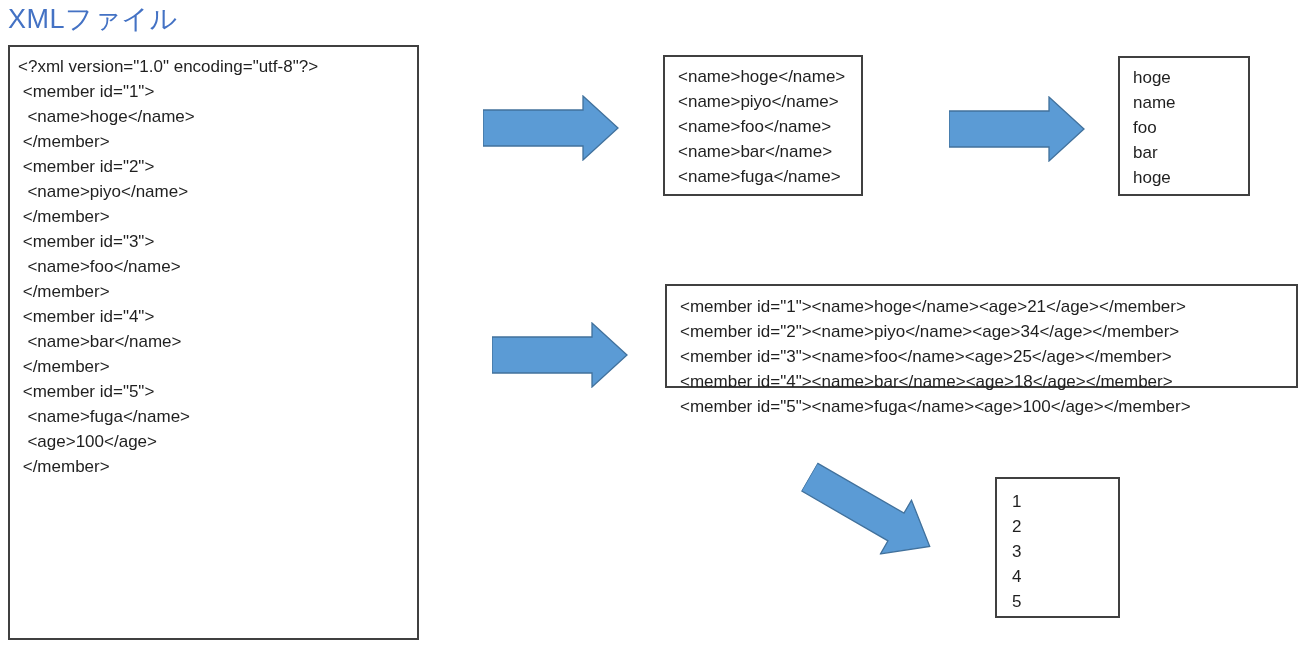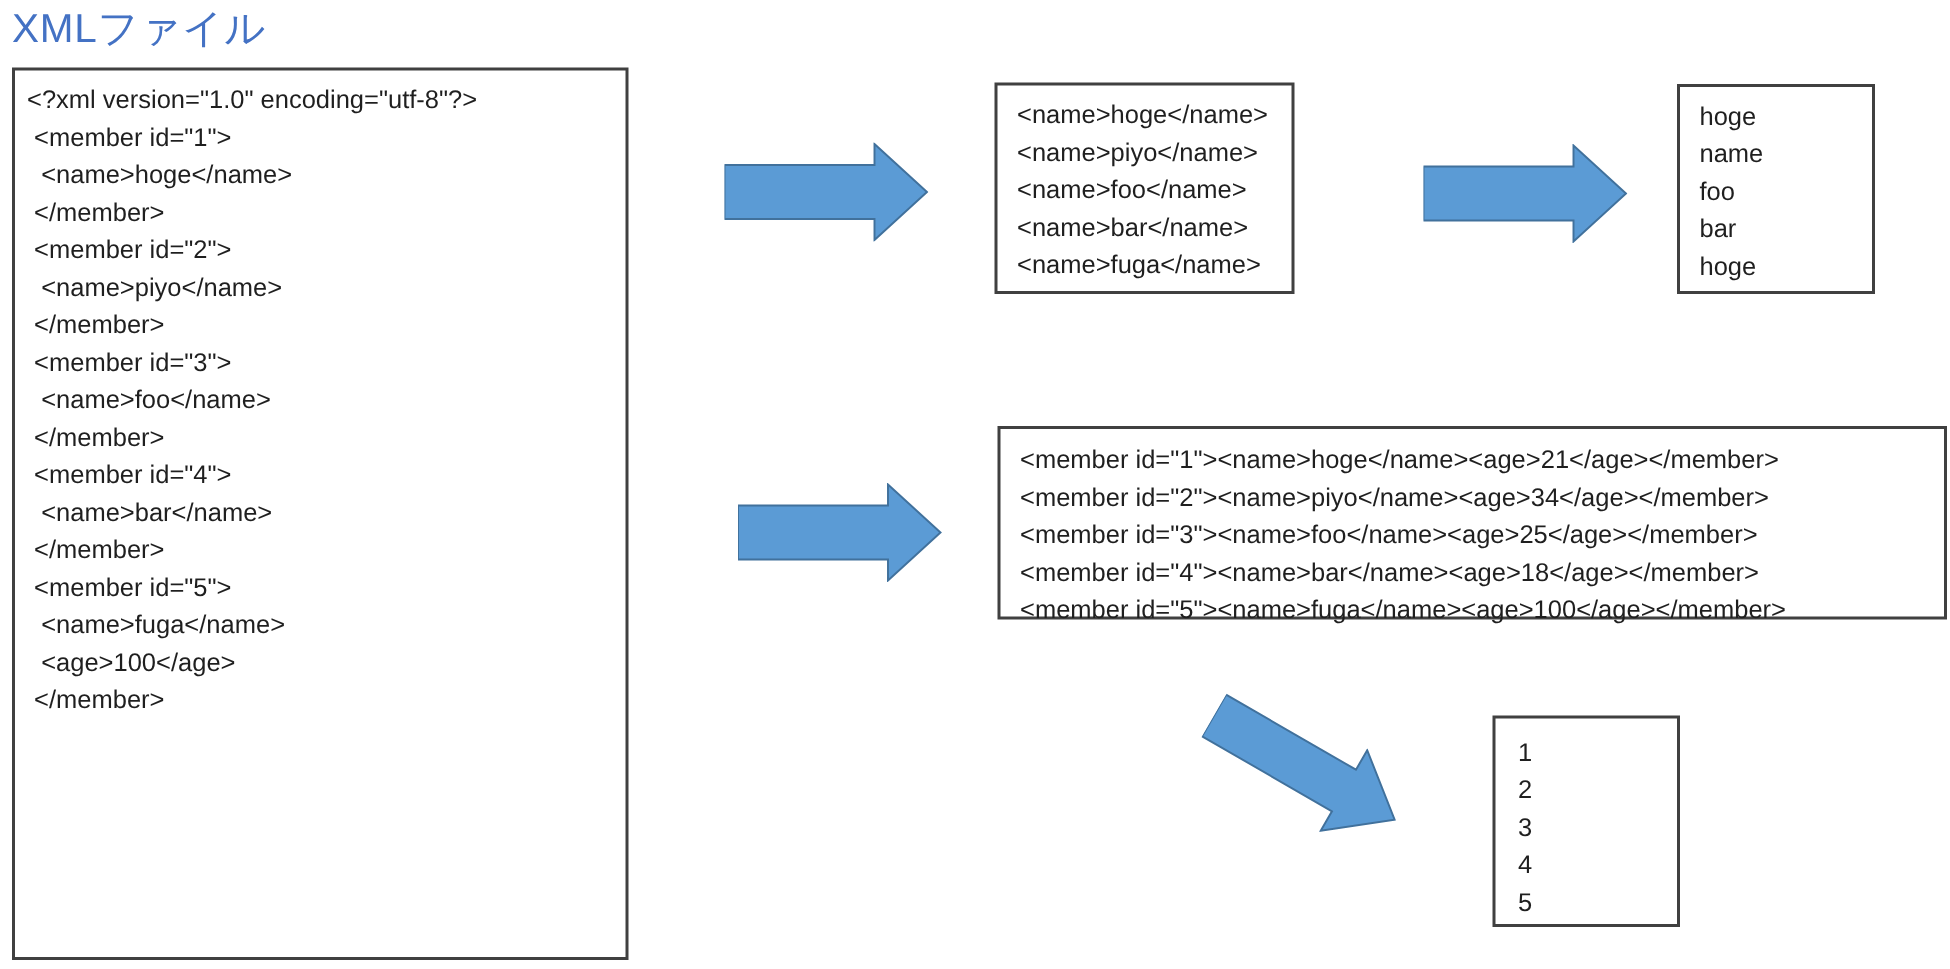--- a/index.html
+++ b/index.html
@@ -28,21 +28,21 @@
   }
   .code {
     font-size: 17px;
     line-height: 25px;
     color: #1f1f1f;
     white-space: pre;
   }
   .xml-file-box   { left: 8px;    top: 45px;  width: 411px; height: 595px; padding: 7px 6px 6px 8px; }
   .names-tagged-box { left: 663px; top: 55px;  width: 200px; height: 141px; padding: 7px 6px 6px 13px; }
   .names-box      { left: 1118px; top: 56px;  width: 132px; height: 140px; padding: 7px 6px 6px 13px; }
-  .members-inline-box { left: 665px; top: 284px; width: 633px; height: 129px; padding: 8px 6px 6px 13px; }
+  .members-inline-box { left: 665px; top: 284px; width: 633px; height: 104px; padding: 8px 6px 6px 13px; }
   .ids-box        { left: 995px;  top: 477px; width: 125px; height: 141px; padding: 10px 6px 6px 15px; }
   .arrow { position: absolute; }
   .arrow svg { display: block; }
   .arrow polygon { fill: #5B9BD5; stroke: #41719C; stroke-width: 1.3; }
   .arrow-1 { left: 483px; top: 95px; }
   .arrow-2 { left: 492px; top: 322px; }
   .arrow-3 { left: 949px; top: 96px; }
   .arrow-4 { left: 800px; top: 480px; transform: rotate(30deg); }
 </style>
 </head>

